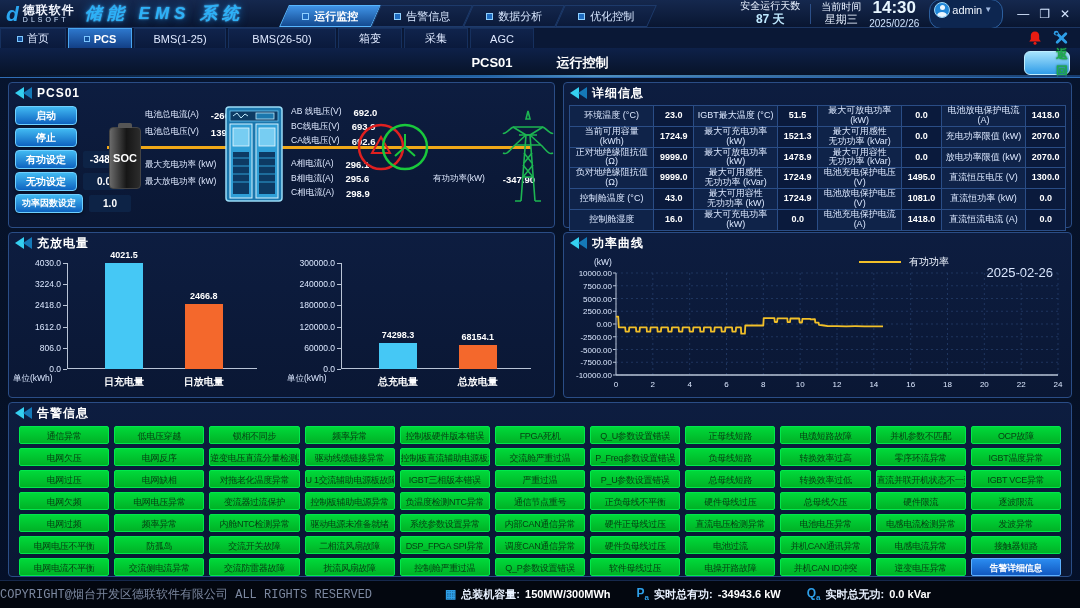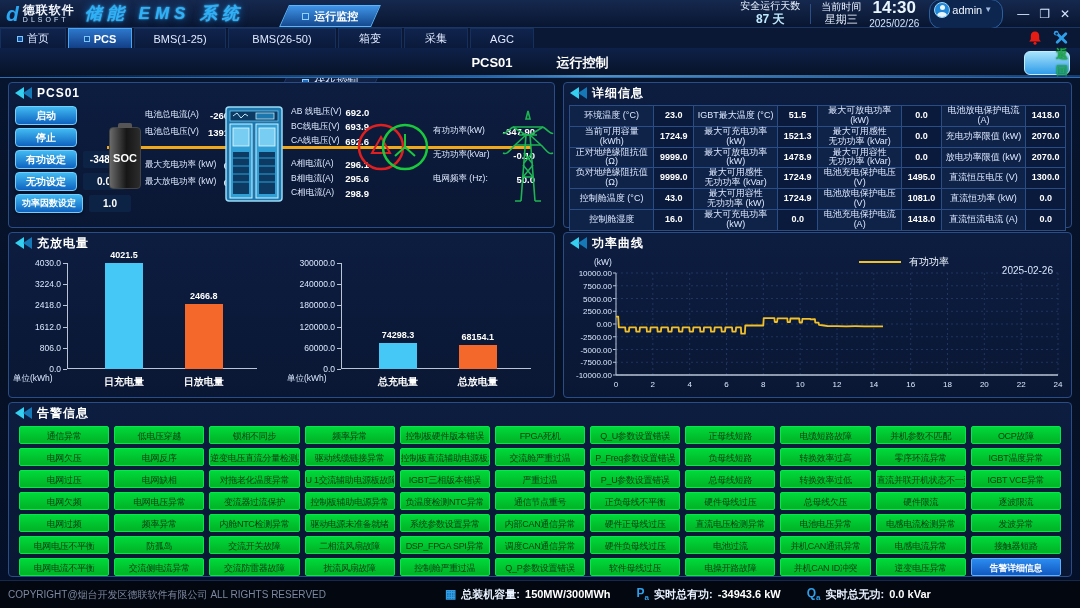--- a/index.html
+++ b/index.html
@@ -11,21 +11,21 @@
   .hdr { position:absolute; top:0; left:0; right:0; height:28px;
          background:linear-gradient(180deg,#15284e,#091631); display:flex; align-items:center;
          border-bottom:1px solid #1c3663; }
   .logo { display:flex; align-items:center; margin-left:6px; gap:4px; }
   .logo-mark { font-size:21px; font-weight:bold; font-style:italic; color:#2ba6f0; line-height:1; }
   .logo-txt { display:flex; flex-direction:column; line-height:1; }
   .logo-brand { font-size:12px; font-weight:bold; color:#f2f6ff; letter-spacing:1px; }
   .logo-sub { font-size:7px; color:#cfe3ff; letter-spacing:3px; }
   .app-title { margin-left:10px; font-size:17px; font-weight:bold; letter-spacing:5px;
                color:#2db1f7; text-shadow:0 0 8px #1273c8, 0 0 2px #6fd2ff; font-style:italic; }
-  .ttabs { display:flex; margin-left:40px; height:22px; align-self:flex-end;flex-direction:column; }
+  .ttabs { display:flex; margin-left:40px; height:22px; align-self:flex-end; }
   .ttab { position:relative; padding:0 18px; height:22px; line-height:22px; font-size:11px;
           color:#d8e7ff; cursor:pointer; }
   .ttab::before { content:""; position:absolute; inset:0; transform:skewX(-24deg);
           background:linear-gradient(180deg,#13264c,#0b1a3a); border:1px solid #1d3a6b; }
   .ttab.active { color:#fff; font-weight:bold; }
   .ttab.active::before { background:linear-gradient(180deg,#3f93e6,#144a90); border-color:#58b6ff; }
   .ttab > * { position:relative; }
   .ttab-ico { display:inline-block; width:7px; height:7px; border:1px solid #8fd0ff;
               background:#1f6cc0; margin-right:5px; }
   .hdr-right { margin-left:auto; display:flex; align-items:center; gap:10px; height:100%; }
@@ -98,30 +98,30 @@
   .val-box { min-width:42px; height:17px; background:#0d2346; border-radius:2px; color:#fff;
              font-size:10px; font-weight:bold; display:flex; align-items:center; justify-content:center; }
   .battery { position:absolute; left:100px; top:44px; width:32px; height:62px; border-radius:4px;
              background:linear-gradient(90deg,#6a6a6a,#161616 55%,#2c2c2c); border:1px solid #444;
              display:flex; align-items:center; justify-content:center; }
   .battery::before { content:""; position:absolute; top:-5px; left:8px; width:14px; height:5px;
              background:#555; border-radius:2px 2px 0 0; }
   .soc-label { font-size:11px; font-weight:bold; color:#fff; }
   .flow-line { position:absolute; left:98px; top:63px; width:424px; height:3px; background:#f0a818; }
   .mgroup { position:absolute; }
-  .mrow { display:flex; justify-content:space-between; align-items:center; gap:4px; margin-bottom:5px; }
+  .mrow { display:flex; justify-content:space-between; align-items:center; gap:12px; margin-bottom:5px; }
   .mlabel { font-size:8.5px; color:#dfe9ff; white-space:nowrap; }
   .mvalue { font-size:9.5px; font-weight:bold; color:#fff; white-space:nowrap; }
   #grp-batt-top { left:136px; top:26px; width:92px; }
   #grp-batt-bot { left:136px; top:76px; width:92px; }
   #grp-line-v   { left:282px; top:23px; width:78px; }
   #grp-line-v .mrow, #grp-phase-c .mrow { margin-bottom:2.5px; }
   #grp-phase-c  { left:282px; top:75px; width:78px; }
   #grp-grid     { left:424px; top:42px; width:102px; }
-  #grp-grid .mrow { margin-bottom:12px; }
+  #grp-grid .mrow { margin-bottom:12px;margin-top:48px; }
   .cabinet-svg { position:absolute; left:216px; top:21px; }
   .xfmr-svg { position:absolute; left:346px; top:37px; }
   .tower-svg { position:absolute; left:490px; top:22px; }
 
   
   .dtable { width:calc(100% - 10px); margin:2px 5px; border-collapse:collapse; table-layout:fixed; }
   .dtable td { border:1px solid #2a4d86; text-align:center; font-size:9px; height:20px;
                padding:0 2px; line-height:1.1; }
   .dtable td.dl { background:#0f2349; color:#dce8ff; white-space:pre-line; width:17%; }
   .dtable td.dv { background:#0a1a3c; color:#fff; font-weight:bold; width:8%; }
@@ -135,38 +135,38 @@
   .bc-ymark { position:absolute; left:52px; width:4px; height:1px; background:#b9c4d6; }
   .bc-bar { position:absolute; }
   .bc-val { position:absolute; width:58px; text-align:center; font-size:9px; font-weight:bold; color:#fff; }
   .bc-cat { position:absolute; width:58px; text-align:center; font-size:10px; font-weight:bold; color:#fff; }
   .bc-unit { position:absolute; left:2px; top:120px; font-size:8.5px; color:#dce8ff; }
 
   
   .curve-legend { position:absolute; left:295px; top:22px; display:flex; align-items:center; gap:8px; }
   .curve-legend .sample { width:42px; height:2px; background:#f2c029; }
   .curve-legend .ltext { font-size:10px; color:#f0f6ff; }
-  .curve-date { position:absolute; right:18px; top:32px; font-size:10px; color:#dce8ff; }
+  .curve-date { position:absolute; right:18px; top:32px; font-size:13px; color:#dce8ff; }
   .curve-unit { position:absolute; left:30px; top:24px; font-size:8.5px; color:#dce8ff; }
   .curve-svg { position:absolute; left:2px; top:34px; }
 
   
   .alarm-grid { position:absolute; left:10px; right:10px; top:23px;
                 display:grid; grid-template-columns:repeat(11,1fr); gap:4px 5px; }
   .alarm-cell { height:18px; line-height:18px; text-align:center; font-size:9px; letter-spacing:-0.3px;
                 color:#063d12; background:linear-gradient(180deg,#00d93a,#00b226);
                 border:1px solid #00e84c; border-radius:2px; overflow:hidden; white-space:nowrap;
                 cursor:pointer; }
   .alarm-cell.detail { background:linear-gradient(180deg,#2b8cf0,#1158c0); border-color:#5cb0ff;
                 color:#fff; font-weight:bold; }
 
   
   .footer { position:absolute; left:0; right:0; bottom:0; height:28px; background:#03070f;
             border-top:1px solid #16284c; display:flex; align-items:center; }
-  .copyright { margin-left:8px; font-size:10px; color:#7c88a0; }
+  .copyright { font-size:12px; color:#7c88a0;font-family:Liberation Mono, monospace; }
   .fstats { position:absolute; left:445px; display:flex; align-items:center; gap:26px; }
   .fstat { display:flex; align-items:center; gap:5px; font-size:11px; }
   .f-ico { color:#2e9fe8; font-weight:bold; font-size:12px; }
   .f-ico sub { font-size:8px; }
   .f-lab { color:#e8f1ff; font-weight:bold; }
   .f-val { color:#fff; font-weight:bold; }
 </style>
 </head>
 <body>
 

